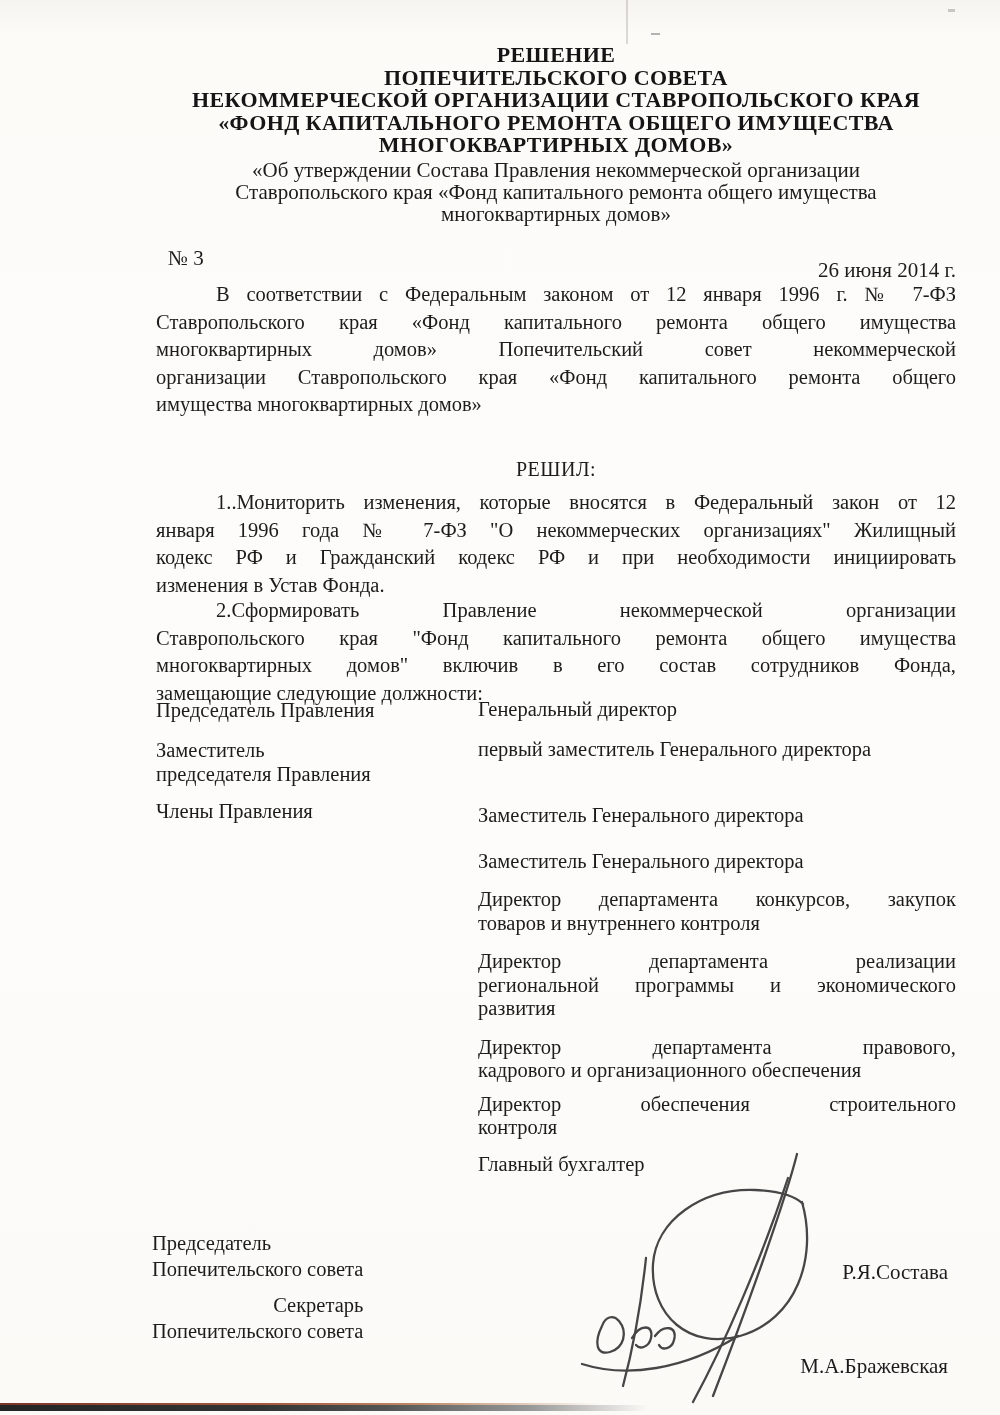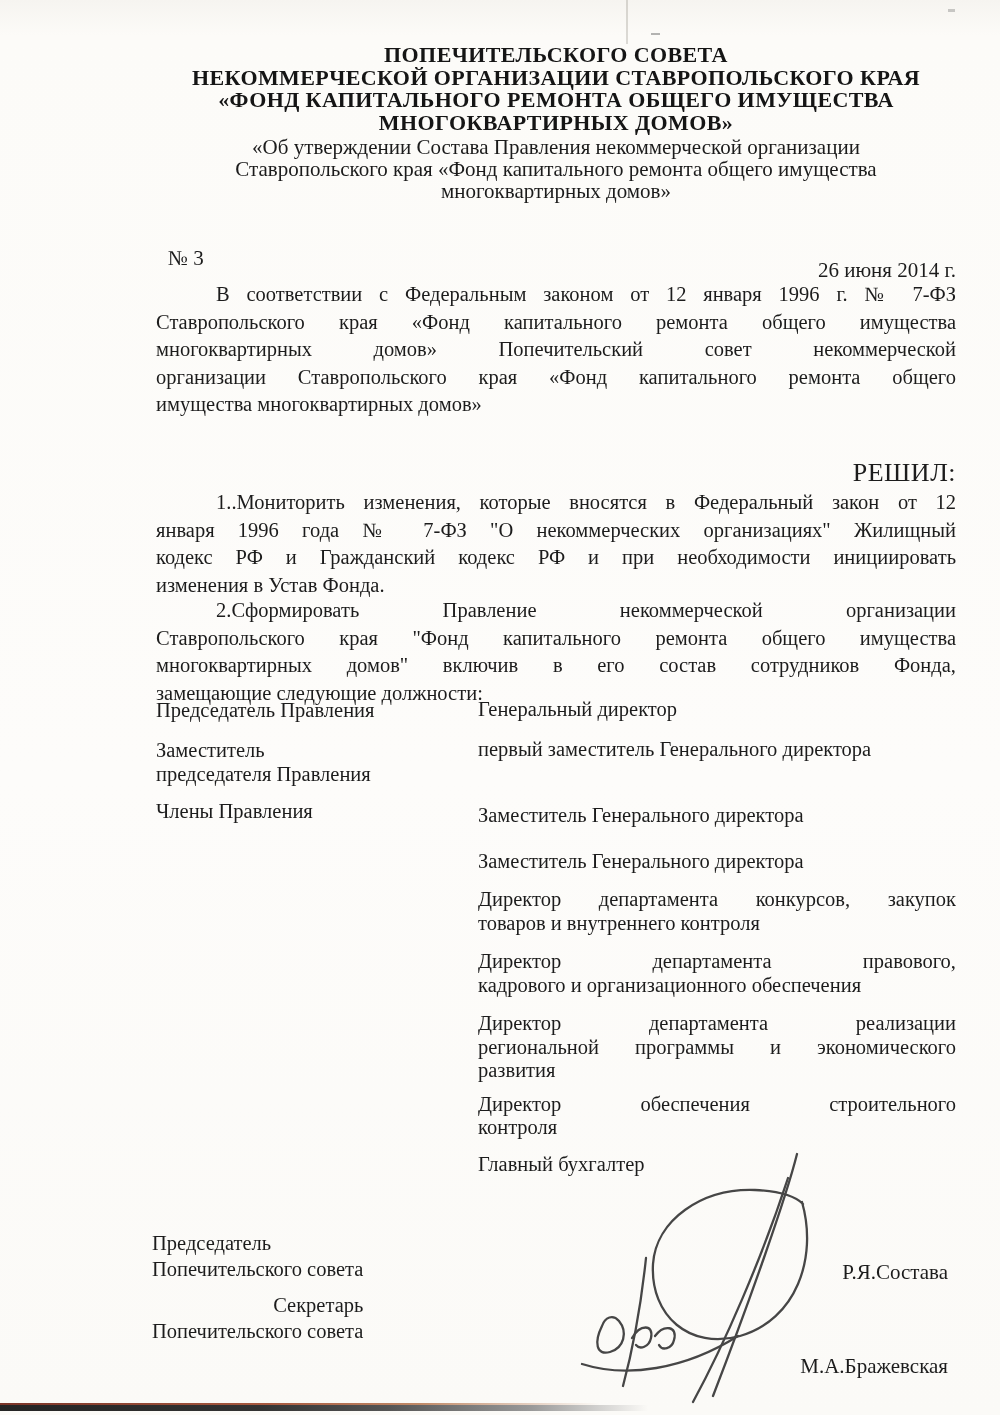--- a/index.html
+++ b/index.html
@@ -18,21 +18,21 @@
   
   .meta-row { position:absolute; top:246px; left:156px; width:800px; font-size:21px; }
   .doc-number { margin-left:12px; }
   .doc-date { float:right; margin-top:12px; }
   
   .para { position:absolute; left:156px; width:800px; font-size:20.5px; }
   .jline { text-align:justify; text-align-last:justify; line-height:27.5px; }
   .jline.jlast { text-align-last:left; }
   .para .jline:first-child { text-indent:60px; }
   #preamble { top:281px; }
-  .resolved { position:absolute; top:458px; left:156px; width:800px; text-align:right; font-size:26px; letter-spacing:0.5px; }
+  .resolved { position:absolute; top:458px; left:156px; width:800px; text-align:center; font-size:20px; letter-spacing:0.5px; }
   #item1 { top:489px; }
   #item2 { top:597px; }
   
   .positions { position:absolute; top:698px; left:156px; width:800px; font-size:20.5px; }
   .pos-row { display:flex; }
   .pos-left { width:322px; white-space:pre-line; line-height:24px; }
   .pos-right { width:478px; }
   .pos-right .jline { line-height:23.5px; }
   
   .sig-title { position:absolute; left:152px; white-space:pre-line; font-size:20.5px; line-height:26px; }
@@ -54,20 +54,21 @@
 </head>
 <body>
 
 <div class="page">
 
   <div class="crease"></div>
   <div class="scan-mark"></div>
   <div class="corner-mark"></div>
 
   <div class="title-block">
+    <div class="title-line">РЕШЕНИЕ</div>
     <div class="title-line">ПОПЕЧИТЕЛЬСКОГО СОВЕТА</div>
     <div class="title-line">НЕКОММЕРЧЕСКОЙ ОРГАНИЗАЦИИ СТАВРОПОЛЬСКОГО КРАЯ</div>
     <div class="title-line">«ФОНД КАПИТАЛЬНОГО РЕМОНТА ОБЩЕГО ИМУЩЕСТВА</div>
     <div class="title-line">МНОГОКВАРТИРНЫХ ДОМОВ»</div>
     <div class="subtitle-block">
       <div class="subtitle-line">«Об утверждении Состава Правления некоммерческой организации</div>
       <div class="subtitle-line">Ставропольского края «Фонд капитального ремонта общего имущества</div>
       <div class="subtitle-line">многоквартирных домов»</div>
     </div>
   </div>
@@ -129,30 +130,30 @@
     <div class="pos-row" style="margin-top:15px">
       <div class="pos-left"></div>
       <div class="pos-right">
           <div class="jline">Директор департамента конкурсов, закупок</div>
           <div class="jline jlast">товаров и внутреннего контроля</div>
         </div>
     </div>
     <div class="pos-row" style="margin-top:15px">
       <div class="pos-left"></div>
       <div class="pos-right">
-          <div class="jline">Директор департамента правового,</div>
-          <div class="jline jlast">кадрового и организационного обеспечения</div>
+          <div class="jline">Директор департамента реализации</div>
+          <div class="jline">региональной программы и экономического</div>
+          <div class="jline jlast">развития</div>
         </div>
     </div>
     <div class="pos-row" style="margin-top:15px">
       <div class="pos-left"></div>
       <div class="pos-right">
-          <div class="jline">Директор департамента реализации</div>
-          <div class="jline">региональной программы и экономического</div>
-          <div class="jline jlast">развития</div>
+          <div class="jline">Директор департамента правового,</div>
+          <div class="jline jlast">кадрового и организационного обеспечения</div>
         </div>
     </div>
     <div class="pos-row" style="margin-top:10px">
       <div class="pos-left"></div>
       <div class="pos-right">
           <div class="jline">Директор обеспечения строительного</div>
           <div class="jline jlast">контроля</div>
         </div>
     </div>
     <div class="pos-row" style="margin-top:13px">

